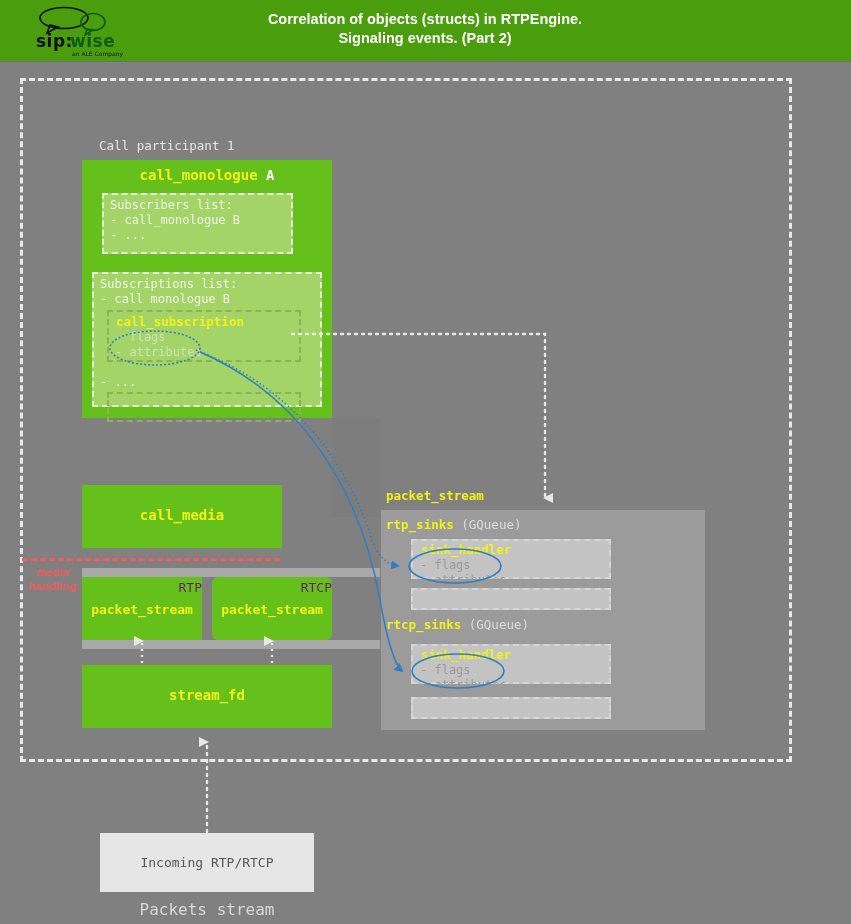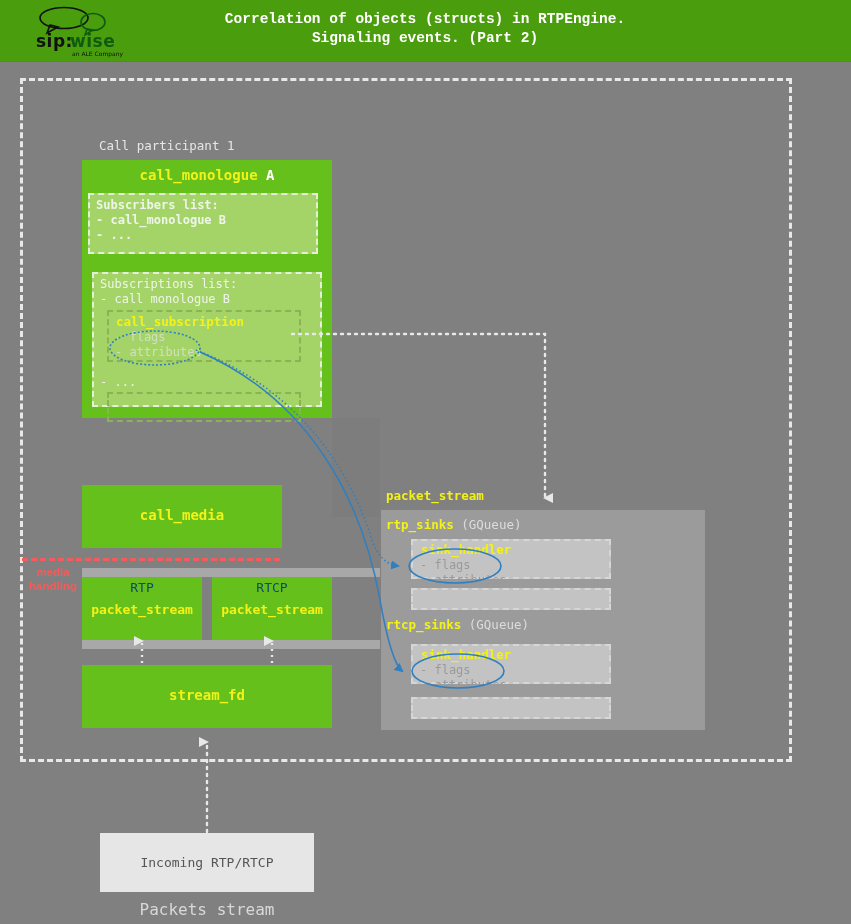--- a/index.html
+++ b/index.html
@@ -21,21 +21,21 @@
   #logo{
     position:absolute;left:28px;top:4px;width:108px;height:54px;
   }
   #logo svg{display:block;}
   #title{
     position:absolute;left:150px;top:10px;width:550px;
     text-align:center;
     color:#ffffff;
     font-size:14.5px;line-height:19px;
     font-weight:bold;
-    font-family:Liberation Mono, monospace;
+    font-family:Liberation Sans, sans-serif;
     white-space:pre-line;
   }
 
   
   #outer-region{
     position:absolute;left:20px;top:78px;width:772px;height:684px;
     border:3px dashed #e8e8e8;
     box-sizing:border-box;
   }
 
@@ -52,22 +52,22 @@
     position:absolute;
     background:#66c01c;
     box-sizing:border-box;
   }
   .gbox .hdr{
     position:absolute;left:0;width:100%;text-align:center;
     color:#f2f218;font-size:14px;font-weight:bold;white-space:pre;
   }
   .gbox .hdr .wh{color:#ffffff;font-weight:bold;}
   .sub-lbl{
-    position:absolute;width:100%;text-align:center;
-    color:#0c4a6e;font-size:13px;white-space:pre;
+    position:absolute;width:100%;text-align:right;
+    color:#701a75;font-size:13px;white-space:pre;
   }
 
   
   .lgpanel{
     position:absolute;
     background:#a4d468;
     border:2px dashed #e4eedb;
     box-sizing:border-box;
   }
   .lgpanel .txt{
@@ -170,21 +170,21 @@
 Signaling events. (Part 2)</div>
   </div>
 
   <div id="outer-region"></div>
 
   <div class="lbl" style="left:99px;top:138px;">Call participant 1</div>
 
   <div class="gbox" style="left:82px;top:160px;width:250px;height:258px;">
     <div class="hdr" style="top:7px;"><span>call_monologue</span><span class="wh"> A</span></div>
 
-    <div class="lgpanel" style="left:6px;top:33px;width:230px;height:61px;font-weight:bold;">
+    <div class="lgpanel" style="left:20px;top:33px;width:191px;height:61px;">
       <div class="txt"><span>Subscribers list:</span></div>
       <div class="txt" style="top:18px;">- call_monologue B
 - ...</div>
     </div>
 
     <div class="lgpanel" style="left:10px;top:112px;width:230px;height:135px;">
       <div class="txt">Subscriptions list:</div>
       <div class="txt" style="top:18px;">- call monologue B</div>
 
       <div class="dashbox" style="left:13px;top:36px;width:194px;height:52px;">
@@ -209,21 +209,21 @@
   <div id="mh-label">media
 handling</div>
 
   <div class="gbar" style="left:82px;top:568px;width:298px;height:9px;"></div>
 
   <div class="gbox" style="left:82px;top:577px;width:120px;height:63px;">
     <div class="sub-lbl" style="top:3px;">RTP</div>
     <div class="hdr" style="top:25px;font-size:13px;">packet_stream</div>
   </div>
 
-  <div class="gbox" style="left:212px;top:577px;width:120px;height:63px;">
+  <div class="gbox" style="left:212px;top:577px;width:120px;height:63px;border-radius:6px;">
     <div class="sub-lbl" style="top:3px;">RTCP</div>
     <div class="hdr" style="top:25px;font-size:13px;">packet_stream</div>
   </div>
 
   <div class="gbar" style="left:82px;top:640px;width:298px;height:9px;"></div>
 
   <div class="gbox" style="left:82px;top:665px;width:250px;height:63px;padding-left:36px;">
     <div class="hdr" style="top:22px;">stream_fd</div>
   </div>
 

